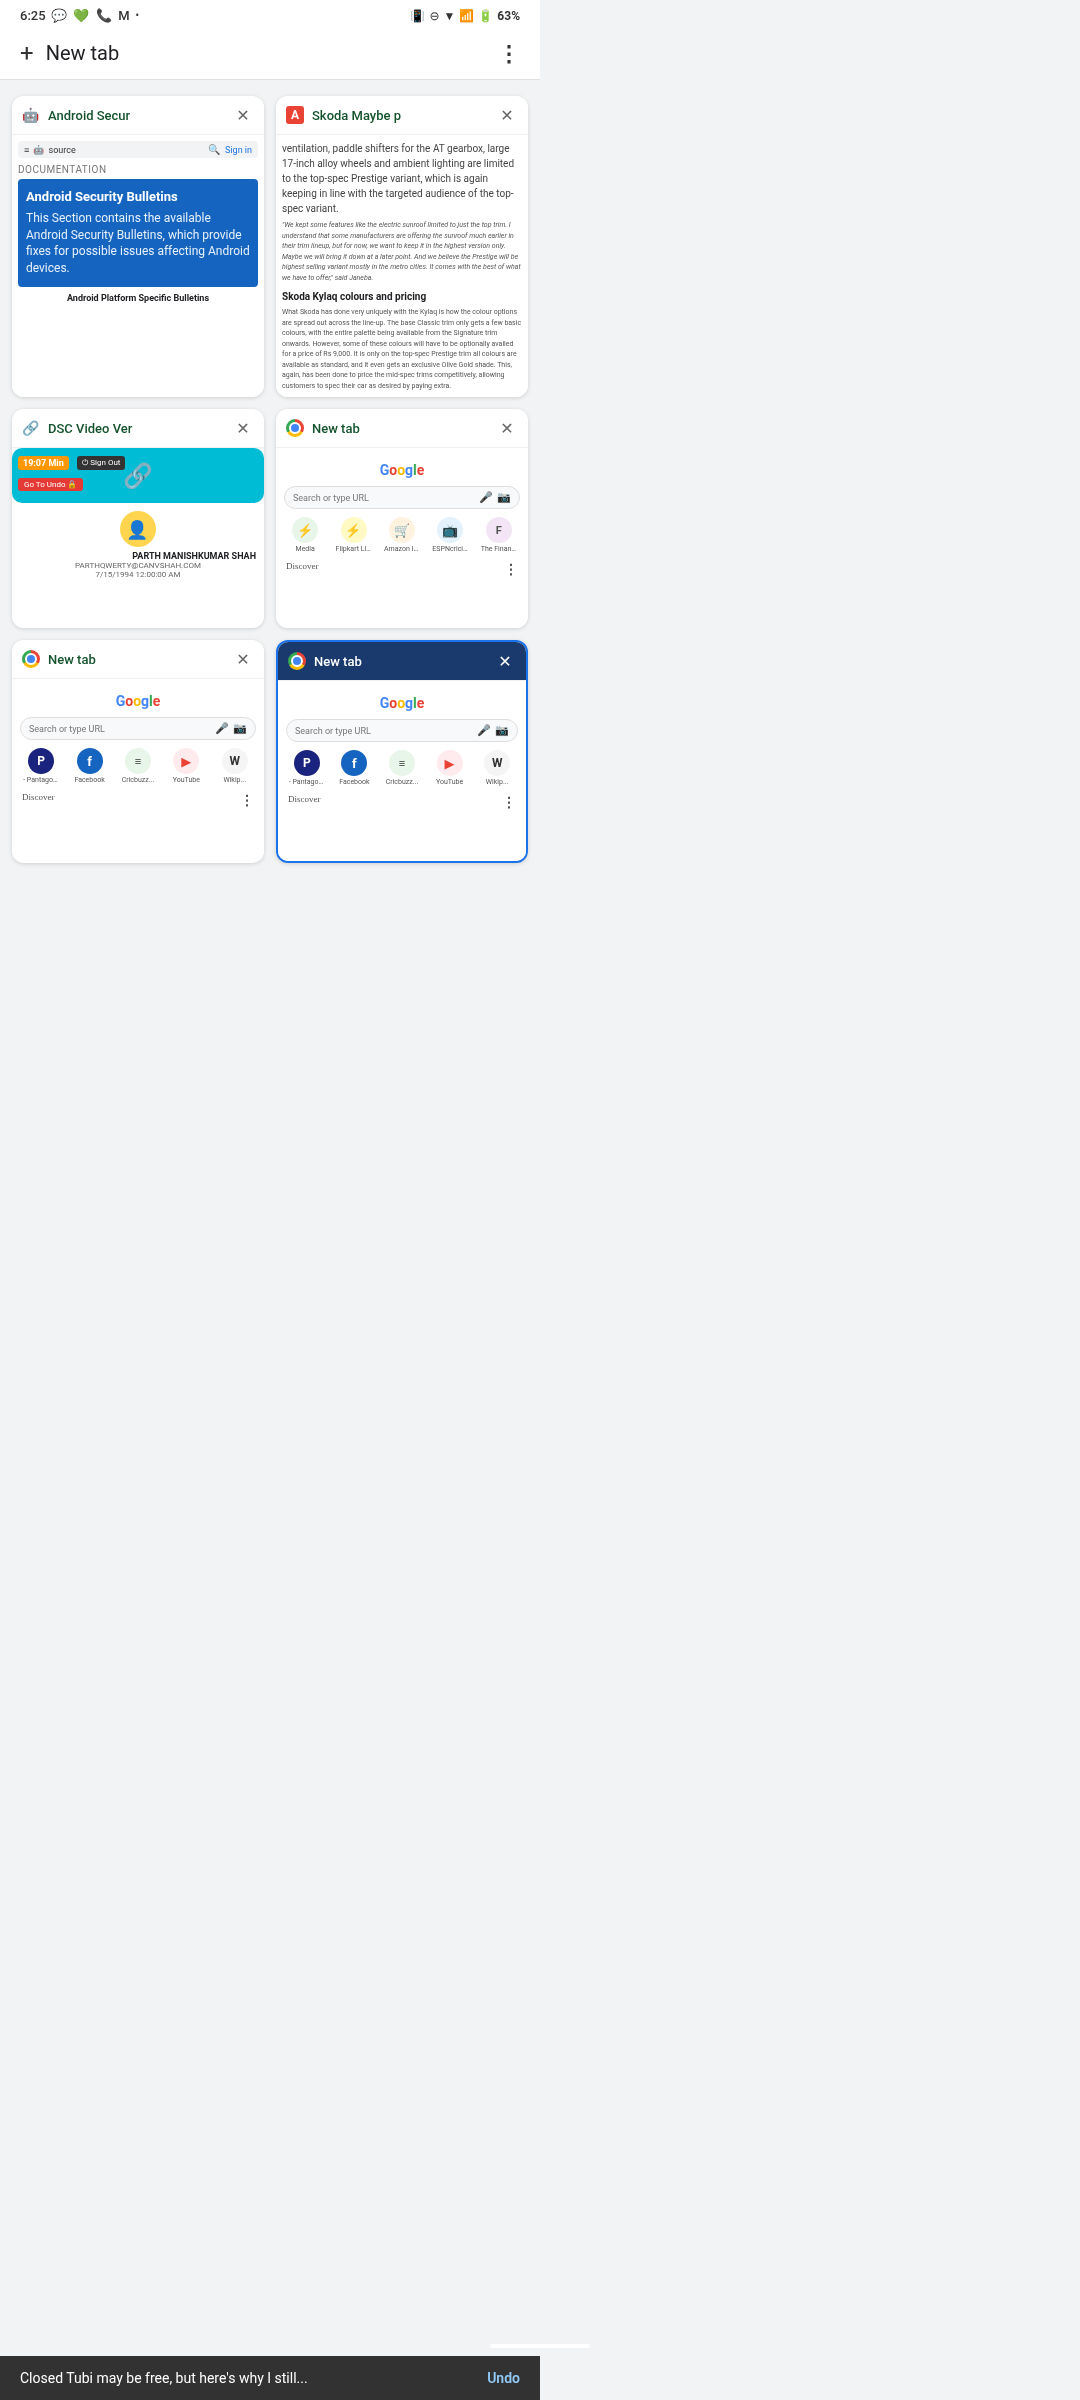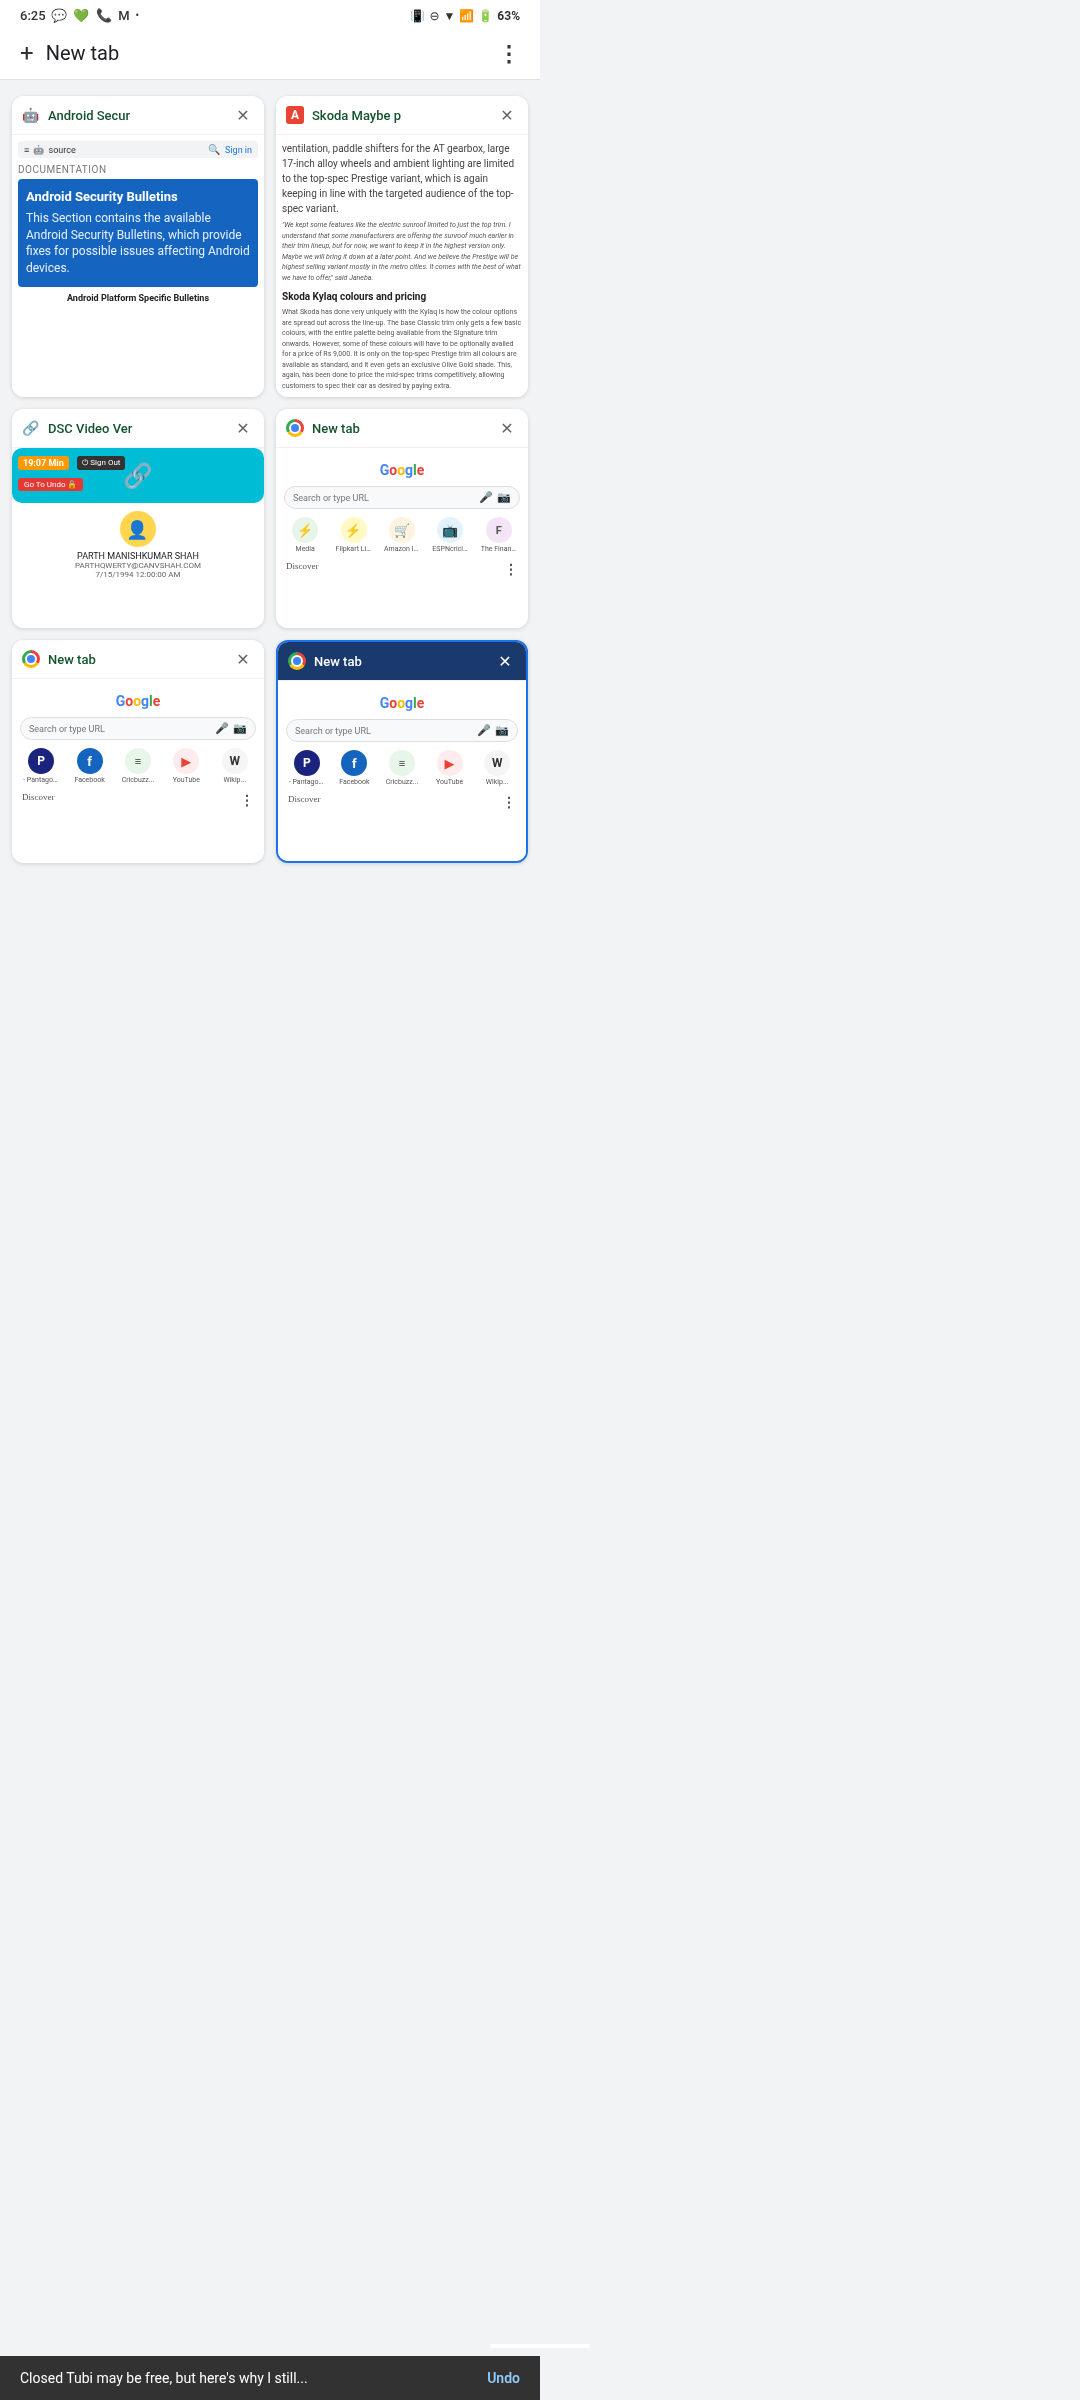--- a/index.html
+++ b/index.html
@@ -198,21 +198,21 @@
       width: 36px;
       height: 36px;
       background: #ffd54f;
       border-radius: 50%;
       margin: 0 auto 4px;
       display: flex;
       align-items: center;
       justify-content: center;
       font-size: 18px;
     }
-    .dsc-name { font-size: 9px; font-weight: normal; color: #202124; }
+    .dsc-name { font-size: 9px; font-weight: bold; color: #202124; text-align: right; }
     .dsc-email { font-size: 8px; color: #666; }
     .dsc-date { font-size: 8px; color: #666; }
 
     
     .newtab-content {
       background: #fff;
       height: 100%;
       padding: 8px;
       display: flex;
       flex-direction: column;

